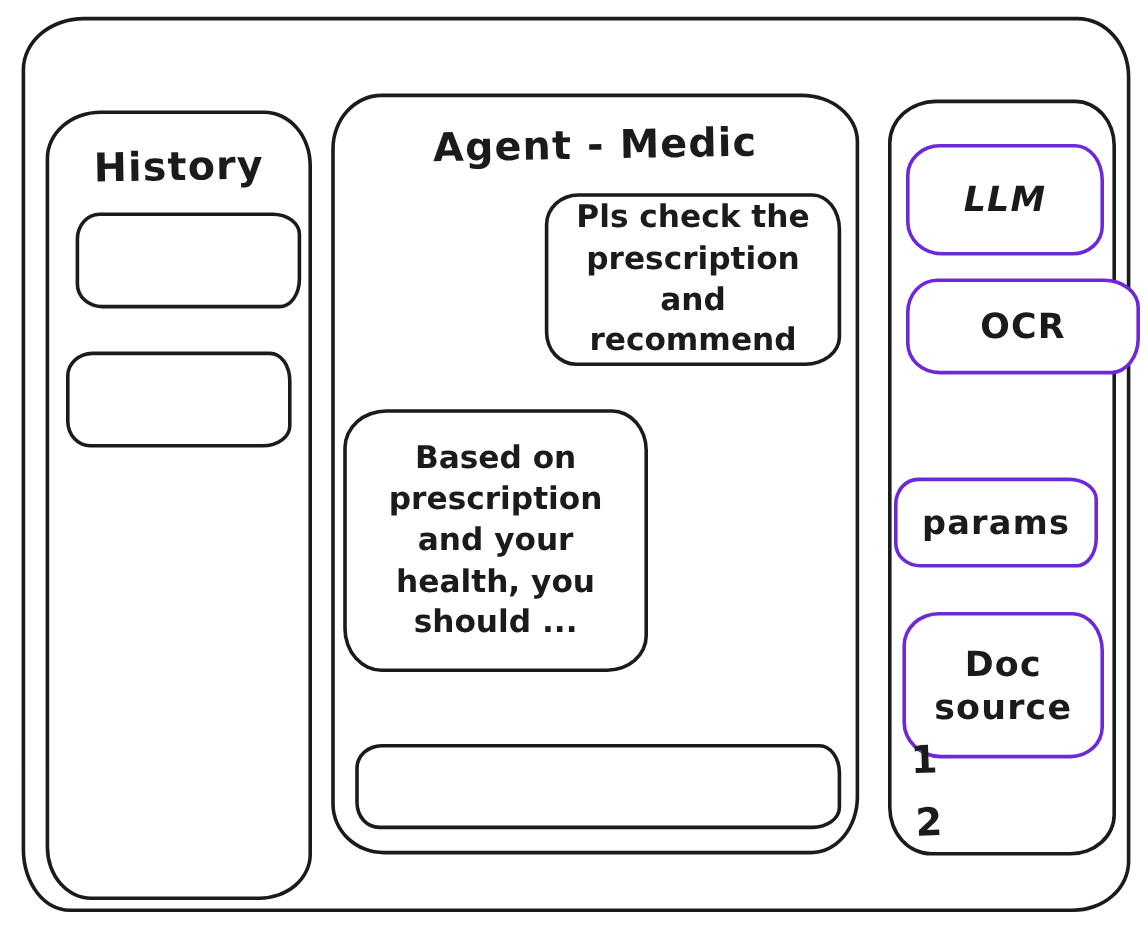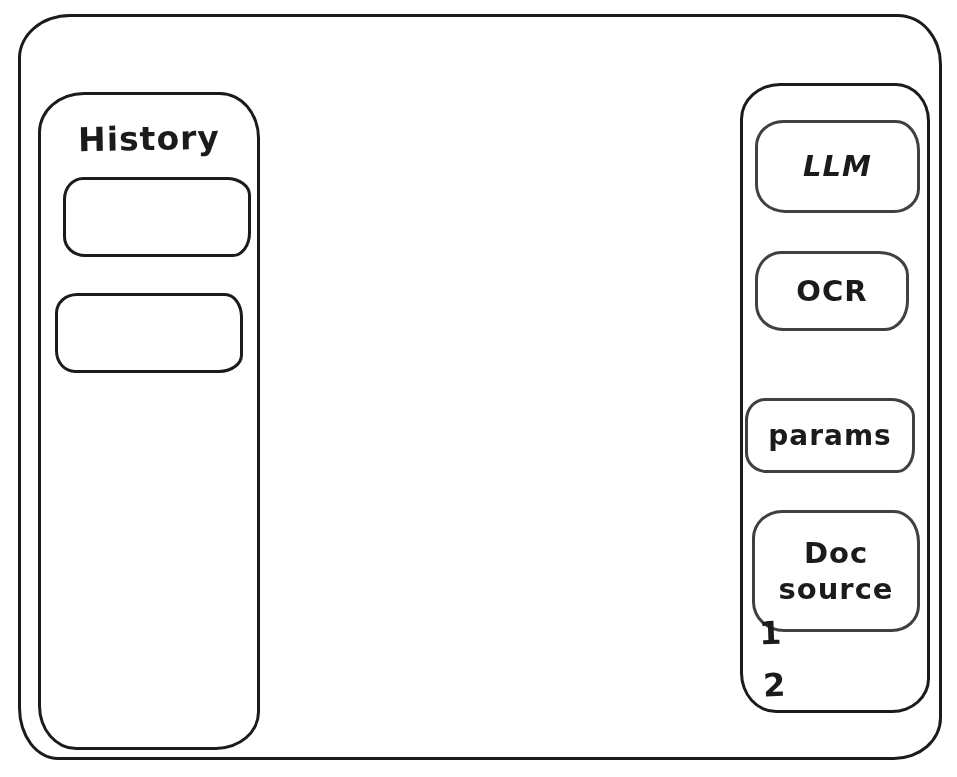--- a/index.html
+++ b/index.html
@@ -80,35 +80,34 @@
     border-radius: 22px 18px 24px 20px / 20px 24px 18px 22px;
     font-family: "DejaVu Sans", "Liberation Sans", sans-serif;
     font-size: 24px; padding: 0 20px; outline: none; color: #1b1b1b;
   }
   
   .tools-panel {
     left: 740px; top: 83px; width: 190px; height: 630px;
     border-radius: 40px 34px 38px 36px / 36px 38px 34px 40px;
   }
   .tool-btn {
-    position: absolute; border: 3px solid #404040; background: #fff;
+    position: absolute; border: 3px solid #6d28d9; background: #fff;
     display: flex; align-items: center; justify-content: center;
     text-align: center; font-family: "DejaVu Sans", "Liberation Sans", sans-serif;
     font-size: 29px; font-weight: bold; color: #1b1b1b; cursor: pointer;
     letter-spacing: 1px; line-height: 1.25;
   }
   .tool-btn.llm {
     left: 12px; top: 34px; width: 165px; height: 93px;
     border-radius: 28px 24px 26px 30px / 26px 30px 24px 28px;
     font-style: italic;
   }
   .tool-btn.ocr {
-    left: 12px; top: 146px; width: 154px; height: 80px;
+    left: 12px; top: 146px; width: 195px; height: 80px;
     border-radius: 26px 30px 24px 28px / 28px 24px 30px 26px;
-    margin-top: 19px;
   }
   .tool-btn.params {
     left: 2px; top: 312px; width: 170px; height: 75px;
     border-radius: 20px 24px 18px 22px / 22px 18px 24px 20px;
     font-size: 28px;
   }
   .tool-btn.docsource {
     left: 9px; top: 424px; width: 168px; height: 122px;
     border-radius: 30px 26px 28px 32px / 28px 32px 26px 30px;
     padding: 0 16px;
@@ -126,20 +125,33 @@
 <div class="stage">
 
   <div class="sketch frame"></div>
 
   <aside class="sketch history-panel">
     <h2 class="history-title">History</h2>
     <div class="history-item h1"></div>
     <div class="history-item h2"></div>
   </aside>
 
+  <main class="sketch chat-panel">
+    <h1 class="chat-title">Agent - Medic</h1>
+
+    <div class="bubble user">
+      <span>Pls check the prescription and recommend</span>
+    </div>
+
+    <div class="bubble assistant">
+      <span>Based on prescription and your health, you should ...</span>
+    </div>
+
+    <input type="text" class="composer" value="" style="">
+  </main>
 
   <aside class="sketch tools-panel">
     <button class="tool-btn llm">LLM</button>
     <button class="tool-btn ocr">OCR</button>
     <button class="tool-btn params">params</button>
     <button class="tool-btn docsource">Doc source</button>
     <div class="doc-num n1">1</div>
     <div class="doc-num n2">2</div>
   </aside>
 

